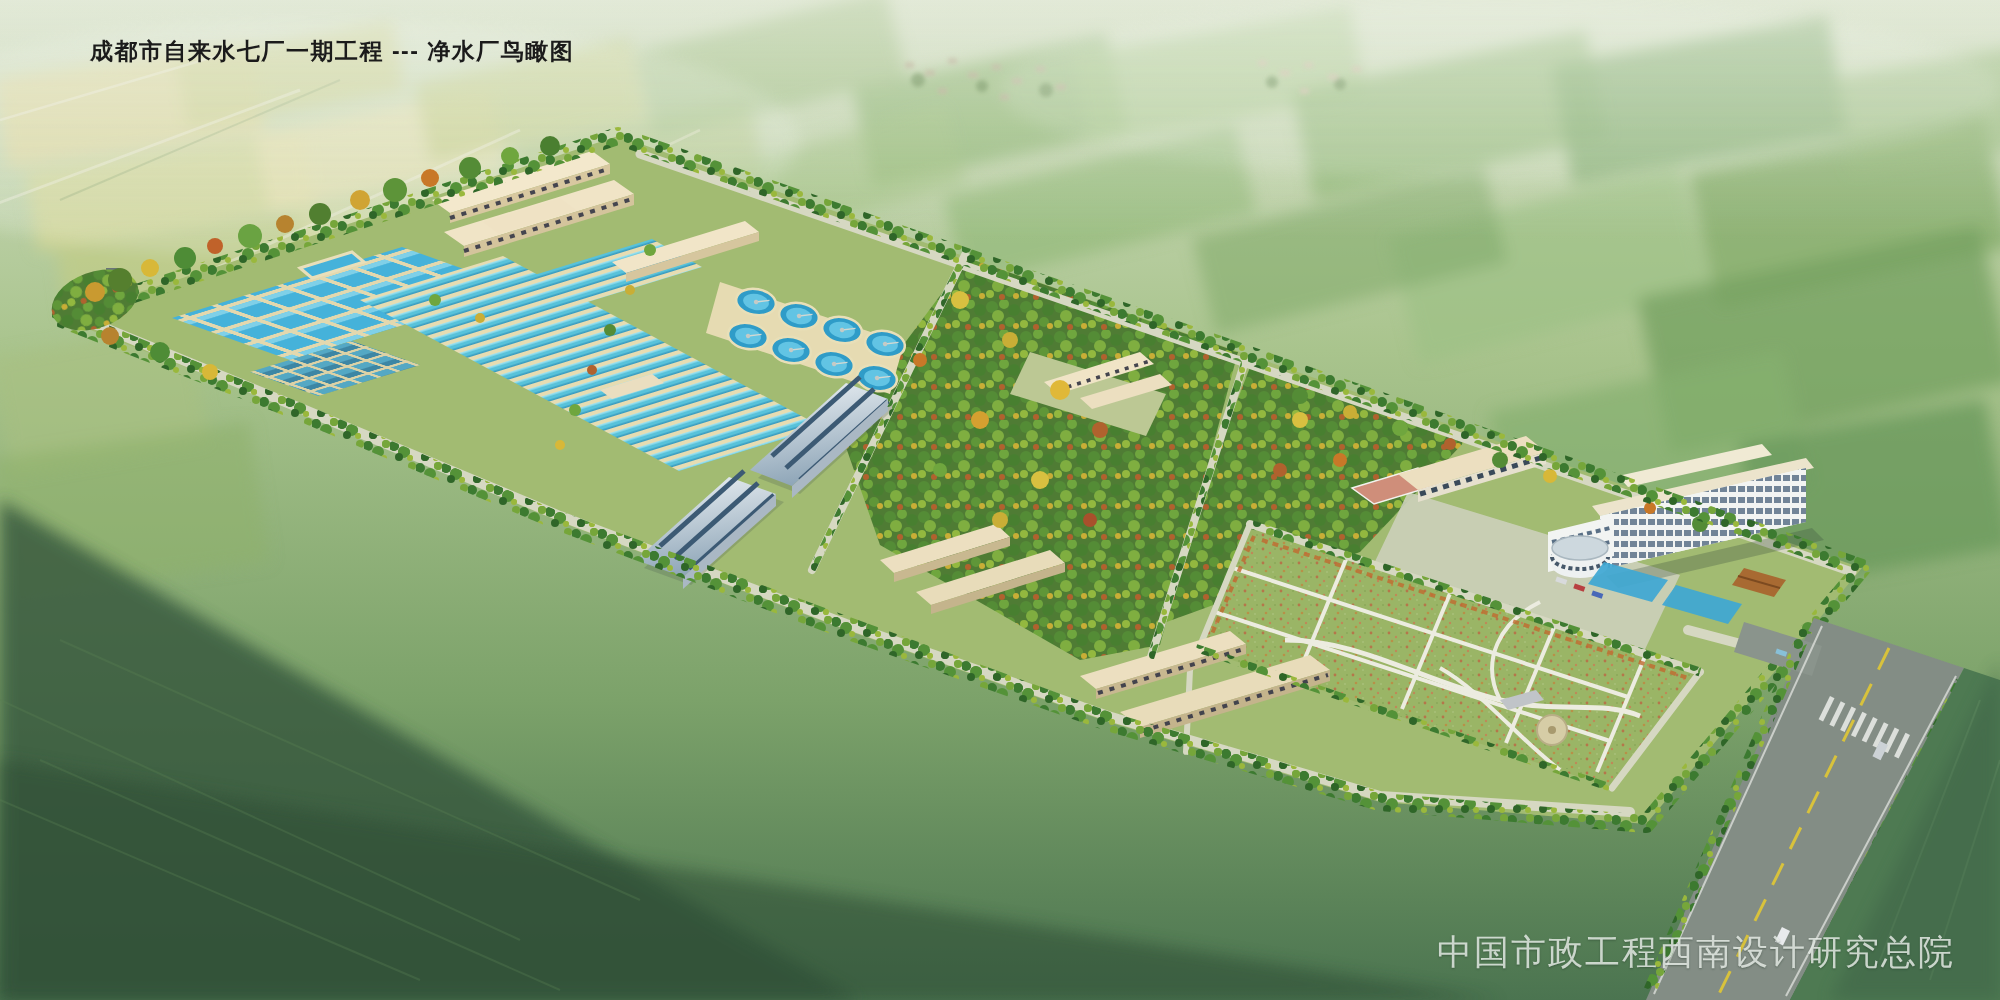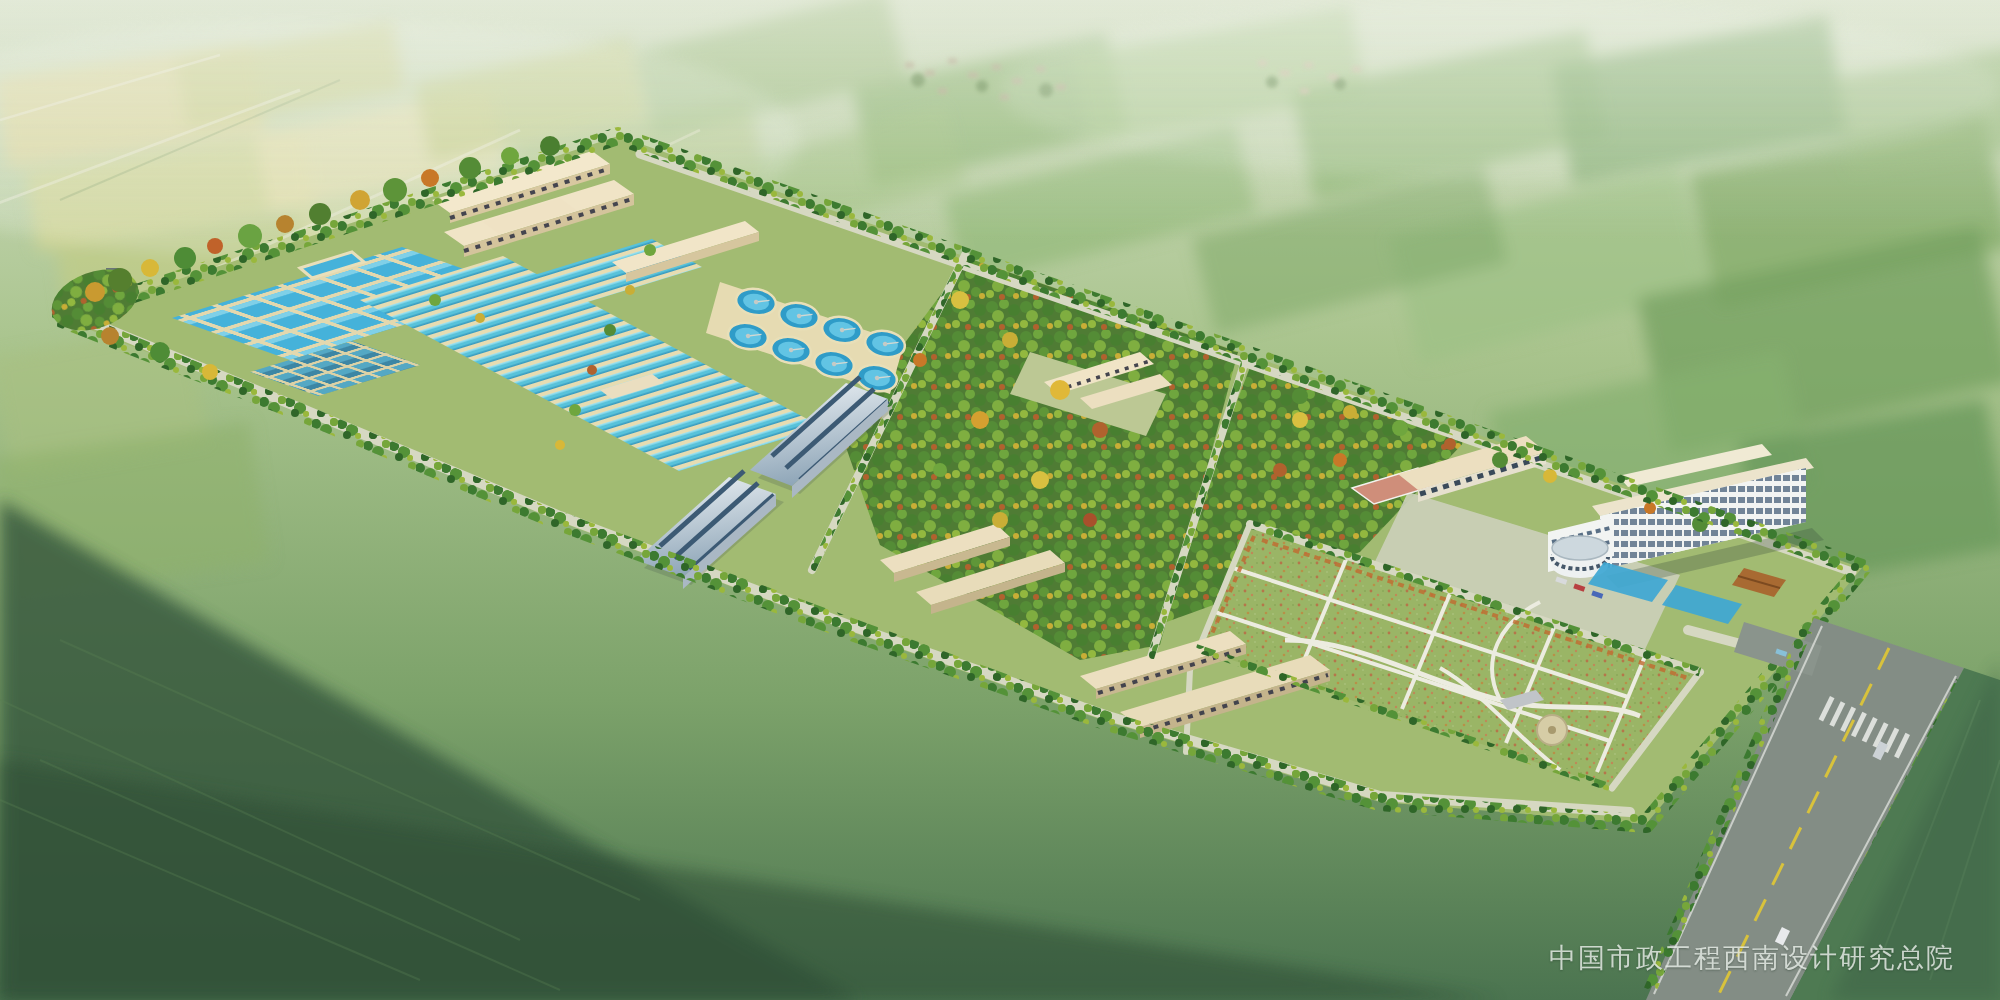--- a/index.html
+++ b/index.html
@@ -1,21 +1,21 @@
 <!DOCTYPE html>
 <html><head>
 <meta charset="utf-8">
 <style>
   html,body{margin:0;padding:0;background:#222;}
   .stage{position:relative;width:2000px;height:1000px;overflow:hidden;
          font-family:"Liberation Sans","DejaVu Sans",sans-serif;background:#b8ccaa;}
   .stage svg{position:absolute;left:0;top:0;}
   .title{position:absolute;left:90px;top:36px;font-size:23px;font-weight:600;
          color:#1b1b1b;letter-spacing:1.5px;white-space:nowrap;}
-  .credit{position:absolute;right:45px;bottom:24px;font-size:27px;font-weight:500;
+  .credit{position:absolute;right:45px;bottom:24px;font-size:35px;font-weight:500;
           color:rgba(238,243,238,0.8);letter-spacing:2px;white-space:nowrap;
           text-shadow:0 1px 2px rgba(30,50,35,0.4);}
 </style>
 </head>
 <body>
 
 <div class="stage">
 <svg width="2000" height="1000" viewBox="0 0 2000 1000">
 <defs>
   <linearGradient id="gBg" x1="0" y1="0" x2="0" y2="1">
@@ -427,14 +427,15 @@
   <polygon points="2000,660 2000,1000 1830,1000" fill="#3a5e44" opacity="0.45" filter="url(#b8)"></polygon>
   <g stroke="#587f52" stroke-width="2" opacity="0.35">
     <path d="M0,700 L520,940" fill="none"></path>
           <path d="M0,800 L420,980" fill="none"></path>
     <path d="M60,640 L640,900" fill="none"></path>
           <path d="M40,760 L560,990" fill="none"></path>
   </g>
 </g>
 </svg>
 
+<div class="title">成都市自来水七厂一期工程 --- 净水厂鸟瞰图</div>
 <div class="credit">中国市政工程西南设计研究总院</div>
 </div>
 
 </body></html>

